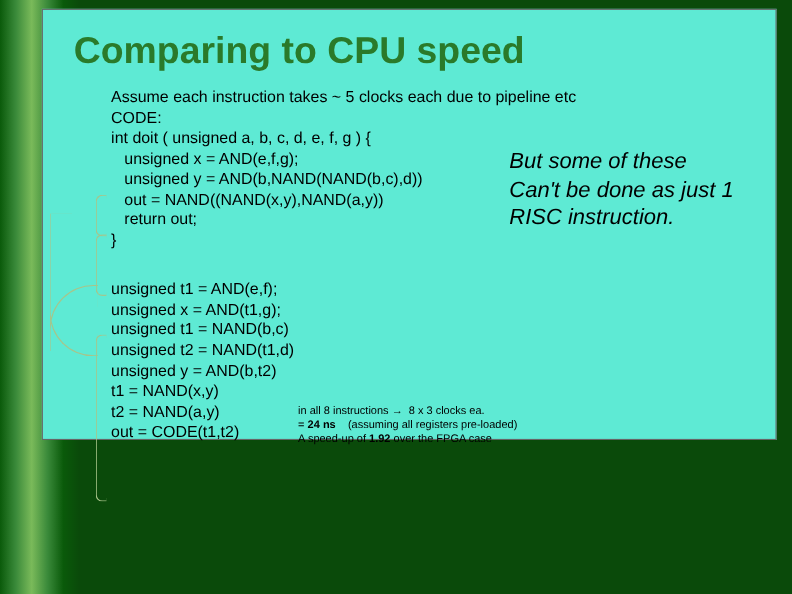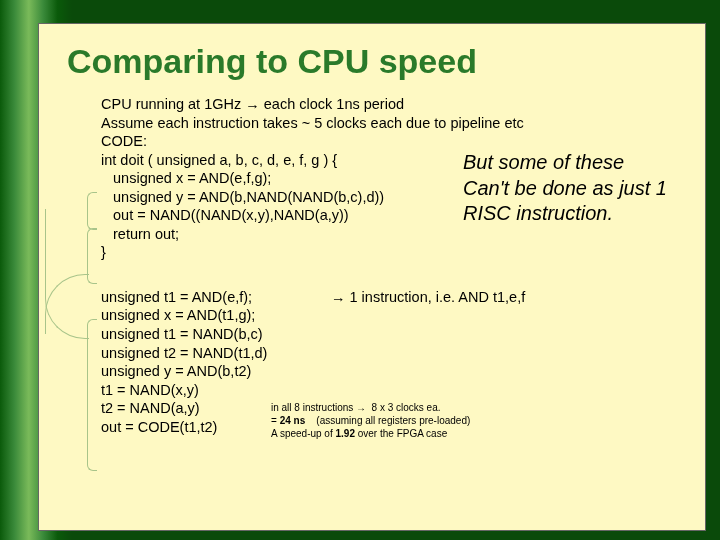--- a/index.html
+++ b/index.html
@@ -7,24 +7,24 @@
     width: 720px;
     height: 540px;
     font-family: Arial, sans-serif;
     background: linear-gradient(to right, #0a5a0a 0%, #3a8a3a 2%, #7aba5a 4%, #3a8a3a 6%, #0a5a0a 8%, #0a4a0a 10%, #0a4a0a 100%);
     position: relative;
     overflow: hidden;
   }
   .slide-box {
     position: absolute;
     left: 38px;
-    top: 23px;
+    top: 8px;
     width: 668px;
-    height: 508px;
-    background: #fef9c3;
+    height: 392px;
+    background: #5eead4;
     border: 1px solid #666;
   }
   .title {
     font-family: "Arial Black", Arial, sans-serif;
     font-weight: 900;
     font-size: 34px;
     color: #2a7a2a;
     padding: 18px 0 0 28px;
     letter-spacing: 0px;
   }
@@ -98,21 +98,20 @@
 </head>
 <body>
 
 <div class="slide-box">
 
   <div class="title">Comparing to CPU speed</div>
 
   <div class="content">
 
     <div class="block1">
-      <div class="code-line">CPU running at 1GHz → each clock 1ns period</div>
       <div class="code-line">Assume each instruction takes ~ 5 clocks each due to pipeline etc</div>
       <div class="code-line">CODE:</div>
       <div class="code-line">int doit ( unsigned a, b, c, d, e, f, g ) {</div>
       <div class="code-line indent"> unsigned x = AND(e,f,g);</div>
       <div class="code-line indent"> unsigned y = AND(b,NAND(NAND(b,c),d))</div>
       <div class="code-line indent"> out = NAND((NAND(x,y),NAND(a,y))</div>
       <div class="code-line indent"> return out;</div>
       <div class="code-line">}</div>
 
       <div class="aside">
@@ -125,21 +124,20 @@
     <div class="block2">
       <div class="code-line">unsigned t1 = AND(e,f);</div>
       <div class="code-line">unsigned x = AND(t1,g);</div>
       <div class="code-line">unsigned t1 = NAND(b,c)</div>
       <div class="code-line">unsigned t2 = NAND(t1,d)</div>
       <div class="code-line">unsigned y = AND(b,t2)</div>
       <div class="code-line">t1 = NAND(x,y)</div>
       <div class="code-line">t2 = NAND(a,y)</div>
       <div class="code-line">out = CODE(t1,t2)</div>
 
-      <div class="note1">→  1 instruction, i.e. AND t1,e,f</div>
 
       <div class="note2">
         <div class="summary-line">in all 8 instructions →  8 x 3 clocks ea.</div>
         <div class="summary-line"><span>= </span><b>24 ns</b><span>    (assuming all registers pre-loaded)</span></div>
         <div class="summary-line"><span>A speed-up of </span><b>1.92</b><span> over the FPGA case</span></div>
       </div>
     </div>
 
   </div>
 

